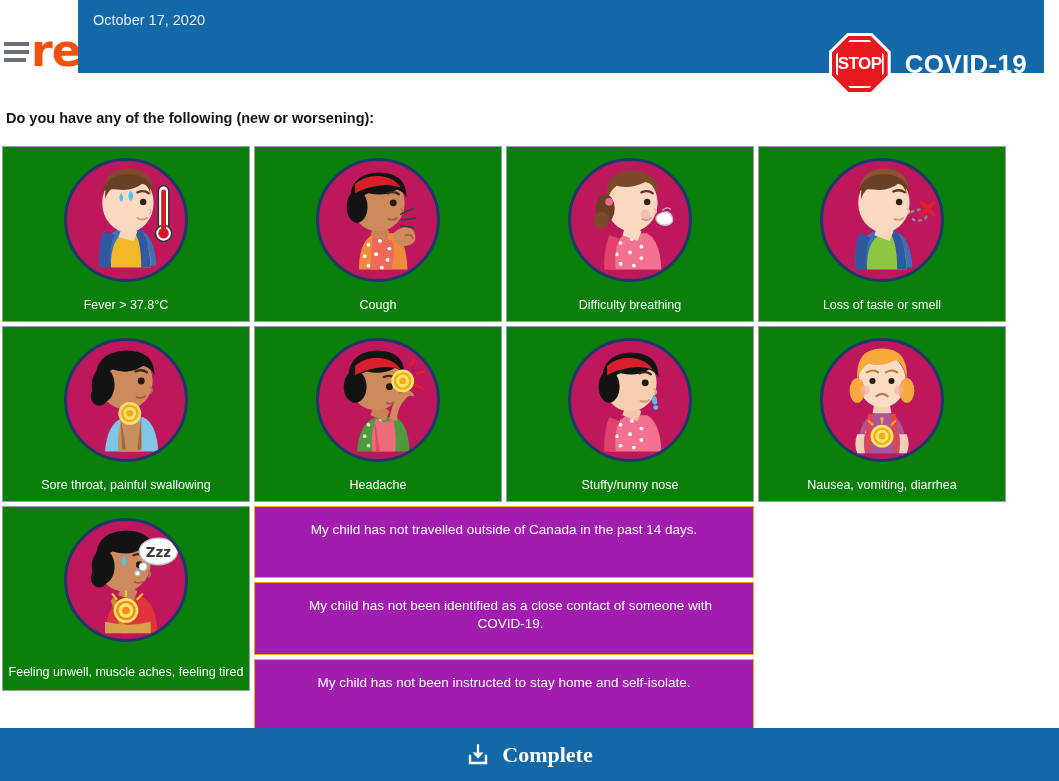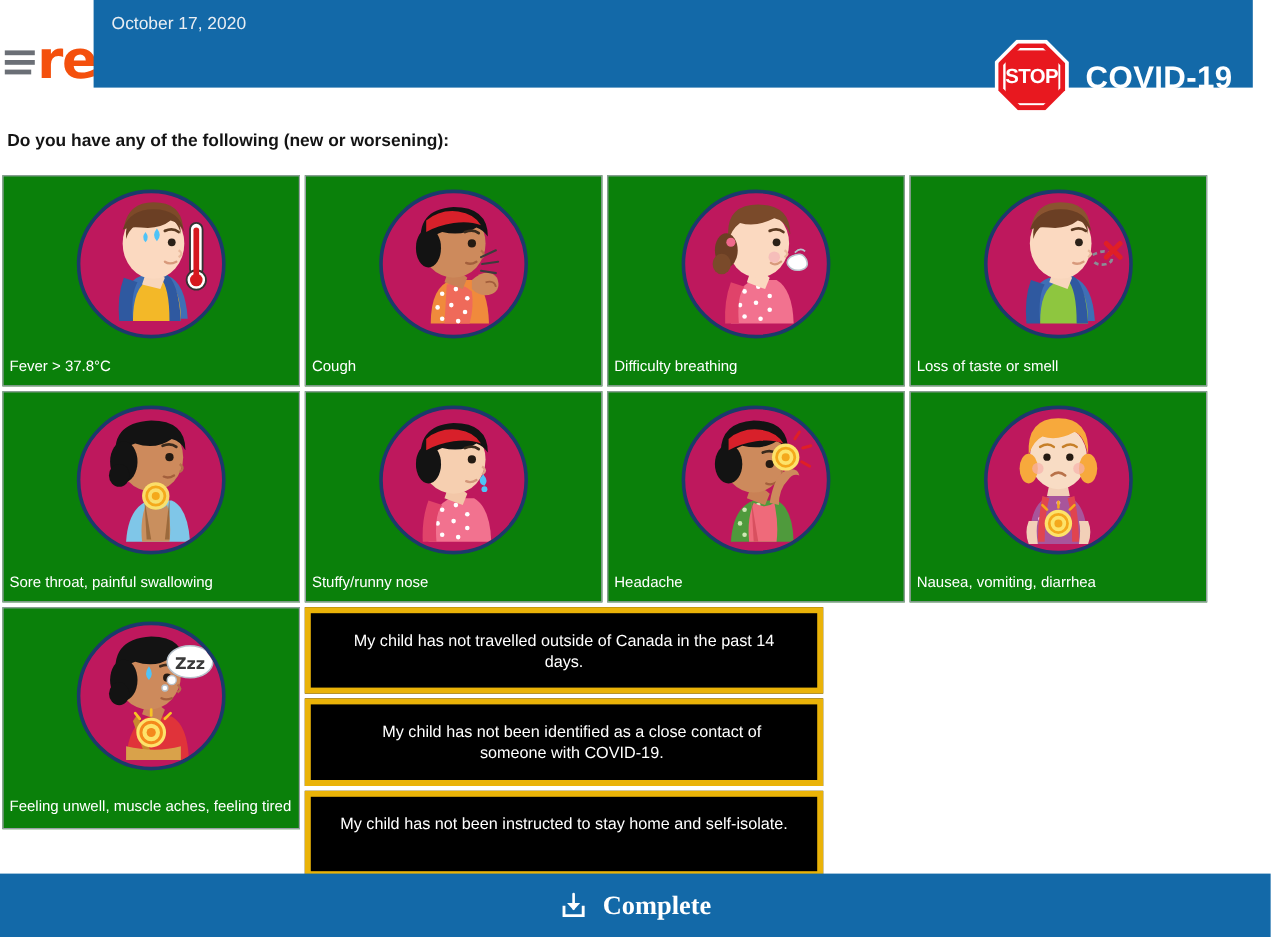--- a/index.html
+++ b/index.html
@@ -103,44 +103,44 @@
     box-sizing:border-box;
     display:flex; flex-direction:column;
     align-items:center; justify-content:flex-start;
     padding-top:11px;
     cursor:pointer;
     position:relative;
   }
   .tile.tall{ height:185px; }
   .tile-label{
     color:#ffffff; font-size:12.5px; line-height:15px;
-    text-align:left; width:96%;
+    text-align:center; width:96%;
     position:absolute; bottom:8px; left:2%;
   }
   .tile.tall .tile-label{ bottom:10px; }
 
   
   .avatar{
     width:124px; height:124px; border-radius:50%;
     background:#be185d;
     border:3px solid #1b3a6b;
     position:relative; overflow:hidden;
     box-sizing:border-box;
   }
   .tile.tall .avatar{ width:124px; height:124px; }
 
   
   .fig{ position:absolute; left:0; top:0; width:100%; height:100%; }
 
   
   .stmt-col{ display:flex; flex-direction:column; gap:4px; }
   .stmt{
-    width:432px;
-    background:#000000;
-    border:5px solid #eab308;
+    width:500px;
+    background:#a21caf;
+    border:1px solid #eab308;
     box-sizing:border-box;
     color:#ffffff; font-size:13.5px; line-height:18px;
     text-align:center;
     padding:14px 22px 0 22px;
     cursor:pointer;
   }
   .stmt.s1{ height:72px; }
   .stmt.s2{ height:73px;padding-left:35px; }
   .stmt.s3{ height:72px; }
 
@@ -340,51 +340,20 @@
           <circle cx="66" cy="76" r="8" fill="none" stroke="#f4a91c" stroke-width="2.4"></circle>
           <circle cx="66" cy="76" r="3.5" fill="#f4a91c"></circle>
         </svg>
       </div>
       <div class="tile-label">Sore throat, painful swallowing</div>
     </div>
 
     <div class="tile">
       <div class="avatar">
         <svg class="fig" viewBox="0 0 124 124">
-          <path d="M40 116 q2-32 20-38 l20 0 q14 8 15 38 z" fill="#f2728f"></path>
-          <g fill="#ffffff">
-            <circle cx="52" cy="88" r="2"></circle>
-              <circle cx="64" cy="84" r="2"></circle>
-              <circle cx="74" cy="92" r="2"></circle>
-            <circle cx="48" cy="100" r="2"></circle>
-              <circle cx="62" cy="98" r="2"></circle>
-              <circle cx="74" cy="104" r="2"></circle>
-            <circle cx="52" cy="110" r="2"></circle>
-              <circle cx="66" cy="112" r="2"></circle>
-          </g>
-          <path d="M40 80 q-6 16 -5 36 l12 0 q-2-24 5-32 z" fill="#e0436a"></path>
-          <path d="M58 66 q10 2 16 8 l-4 10 -16 -6 z" fill="#f3c7a8"></path>
-          <ellipse cx="62" cy="44" rx="28" ry="30" fill="#f6cfb0"></ellipse>
-          <path d="M34 50 q-6-36 28-38 q30 0 30 26 q-4 -6 -10 -8 q-12 8 -30 4 q-12 4 -18 16z" fill="#131313"></path>
-          <ellipse cx="40" cy="48" rx="11" ry="17" fill="#131313"></ellipse>
-          <path d="M38 26 q12-10 28-8 q14 2 20 12 q-10 -4 -24 -2 q-14 2 -24 8z" fill="#d8202a"></path>
-          <circle cx="78" cy="44" r="3.6" fill="#241a12"></circle>
-          <path d="M72 34 q7-3 12 1" stroke="#3a2a1c" stroke-width="2.4" fill="none" stroke-linecap="round"></path>
-          <path d="M87 50 q5 4 0 7" stroke="#dba98a" stroke-width="2" fill="none"></path>
-          <path d="M82 62 q-5 3 -9 1" stroke="#d2967a" stroke-width="2" fill="none" stroke-linecap="round"></path>
-          <path d="M88 57 q5 6 1 10 q-5 -1 -4 -6 z" fill="#4fc3f7"></path>
-          <circle cx="89" cy="70" r="2.6" fill="#4fc3f7"></circle>
-        </svg>
-      </div>
-      <div class="tile-label">Stuffy/runny nose</div>
-    </div>
-
-    <div class="tile">
-      <div class="avatar">
-        <svg class="fig" viewBox="0 0 124 124">
           <path d="M40 116 q2-30 20-36 l20 0 q14 6 15 36 z" fill="#4f9a3c"></path>
           <g fill="#cfe8b4">
             <circle cx="52" cy="88" r="2"></circle>
               <circle cx="64" cy="84" r="2"></circle>
               <circle cx="74" cy="92" r="2"></circle>
             <circle cx="48" cy="100" r="2"></circle>
               <circle cx="62" cy="98" r="2"></circle>
               <circle cx="74" cy="104" r="2"></circle>
             <circle cx="52" cy="110" r="2"></circle>
               <circle cx="66" cy="112" r="2"></circle>
@@ -405,20 +374,51 @@
           <circle cx="88" cy="42" r="8" fill="none" stroke="#f4a91c" stroke-width="2.4"></circle>
           <circle cx="88" cy="42" r="3.5" fill="#f4a91c"></circle>
           <g stroke="#e01f26" stroke-width="2.6" stroke-linecap="round">
             <line x1="96" y1="26" x2="100" y2="20"></line>
             <line x1="103" y1="34" x2="110" y2="32"></line>
             <line x1="102" y1="46" x2="109" y2="50"></line>
           </g>
         </svg>
       </div>
       <div class="tile-label">Headache</div>
+    </div>
+
+    <div class="tile">
+      <div class="avatar">
+        <svg class="fig" viewBox="0 0 124 124">
+          <path d="M40 116 q2-32 20-38 l20 0 q14 8 15 38 z" fill="#f2728f"></path>
+          <g fill="#ffffff">
+            <circle cx="52" cy="88" r="2"></circle>
+              <circle cx="64" cy="84" r="2"></circle>
+              <circle cx="74" cy="92" r="2"></circle>
+            <circle cx="48" cy="100" r="2"></circle>
+              <circle cx="62" cy="98" r="2"></circle>
+              <circle cx="74" cy="104" r="2"></circle>
+            <circle cx="52" cy="110" r="2"></circle>
+              <circle cx="66" cy="112" r="2"></circle>
+          </g>
+          <path d="M40 80 q-6 16 -5 36 l12 0 q-2-24 5-32 z" fill="#e0436a"></path>
+          <path d="M58 66 q10 2 16 8 l-4 10 -16 -6 z" fill="#f3c7a8"></path>
+          <ellipse cx="62" cy="44" rx="28" ry="30" fill="#f6cfb0"></ellipse>
+          <path d="M34 50 q-6-36 28-38 q30 0 30 26 q-4 -6 -10 -8 q-12 8 -30 4 q-12 4 -18 16z" fill="#131313"></path>
+          <ellipse cx="40" cy="48" rx="11" ry="17" fill="#131313"></ellipse>
+          <path d="M38 26 q12-10 28-8 q14 2 20 12 q-10 -4 -24 -2 q-14 2 -24 8z" fill="#d8202a"></path>
+          <circle cx="78" cy="44" r="3.6" fill="#241a12"></circle>
+          <path d="M72 34 q7-3 12 1" stroke="#3a2a1c" stroke-width="2.4" fill="none" stroke-linecap="round"></path>
+          <path d="M87 50 q5 4 0 7" stroke="#dba98a" stroke-width="2" fill="none"></path>
+          <path d="M82 62 q-5 3 -9 1" stroke="#d2967a" stroke-width="2" fill="none" stroke-linecap="round"></path>
+          <path d="M88 57 q5 6 1 10 q-5 -1 -4 -6 z" fill="#4fc3f7"></path>
+          <circle cx="89" cy="70" r="2.6" fill="#4fc3f7"></circle>
+        </svg>
+      </div>
+      <div class="tile-label">Stuffy/runny nose</div>
     </div>
 
     <div class="tile">
       <div class="avatar">
         <svg class="fig" viewBox="0 0 124 124">
           <path d="M40 118 q0-20 8-26 l28 0 q8 6 8 26 z" fill="#3f73c4"></path>
           <path d="M38 100 q4-24 24-26 q20 2 24 26 q-2 12 -2 18 l-44 0 z" fill="#a8559b"></path>
           <g fill="#f0c2e4">
             <circle cx="50" cy="86" r="1.8"></circle>
               <circle cx="62" cy="82" r="1.8"></circle>

